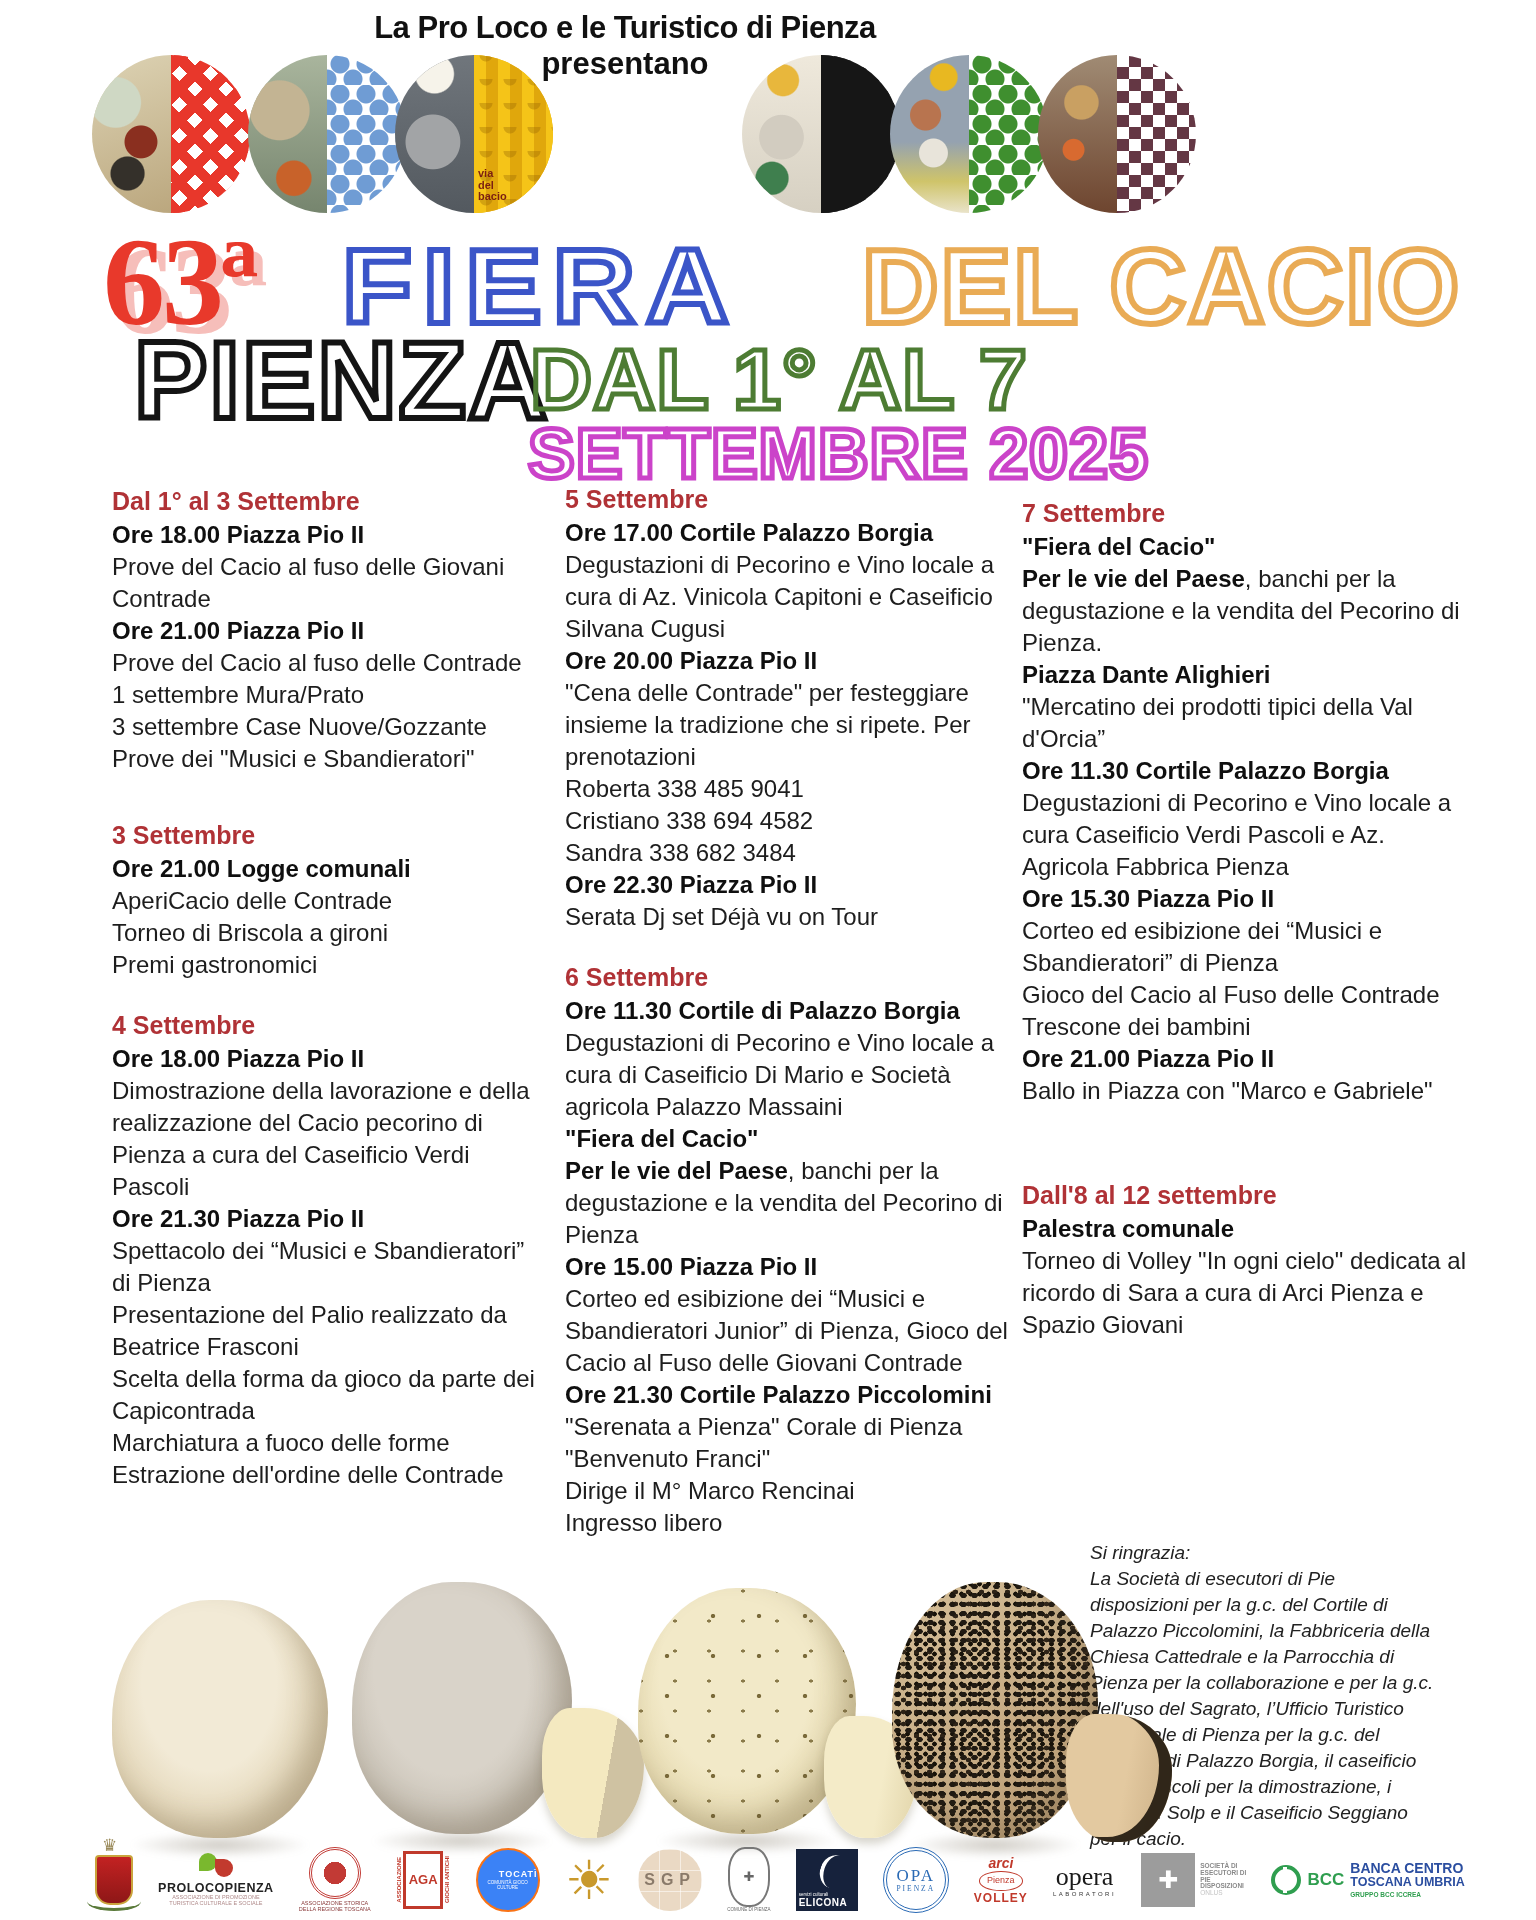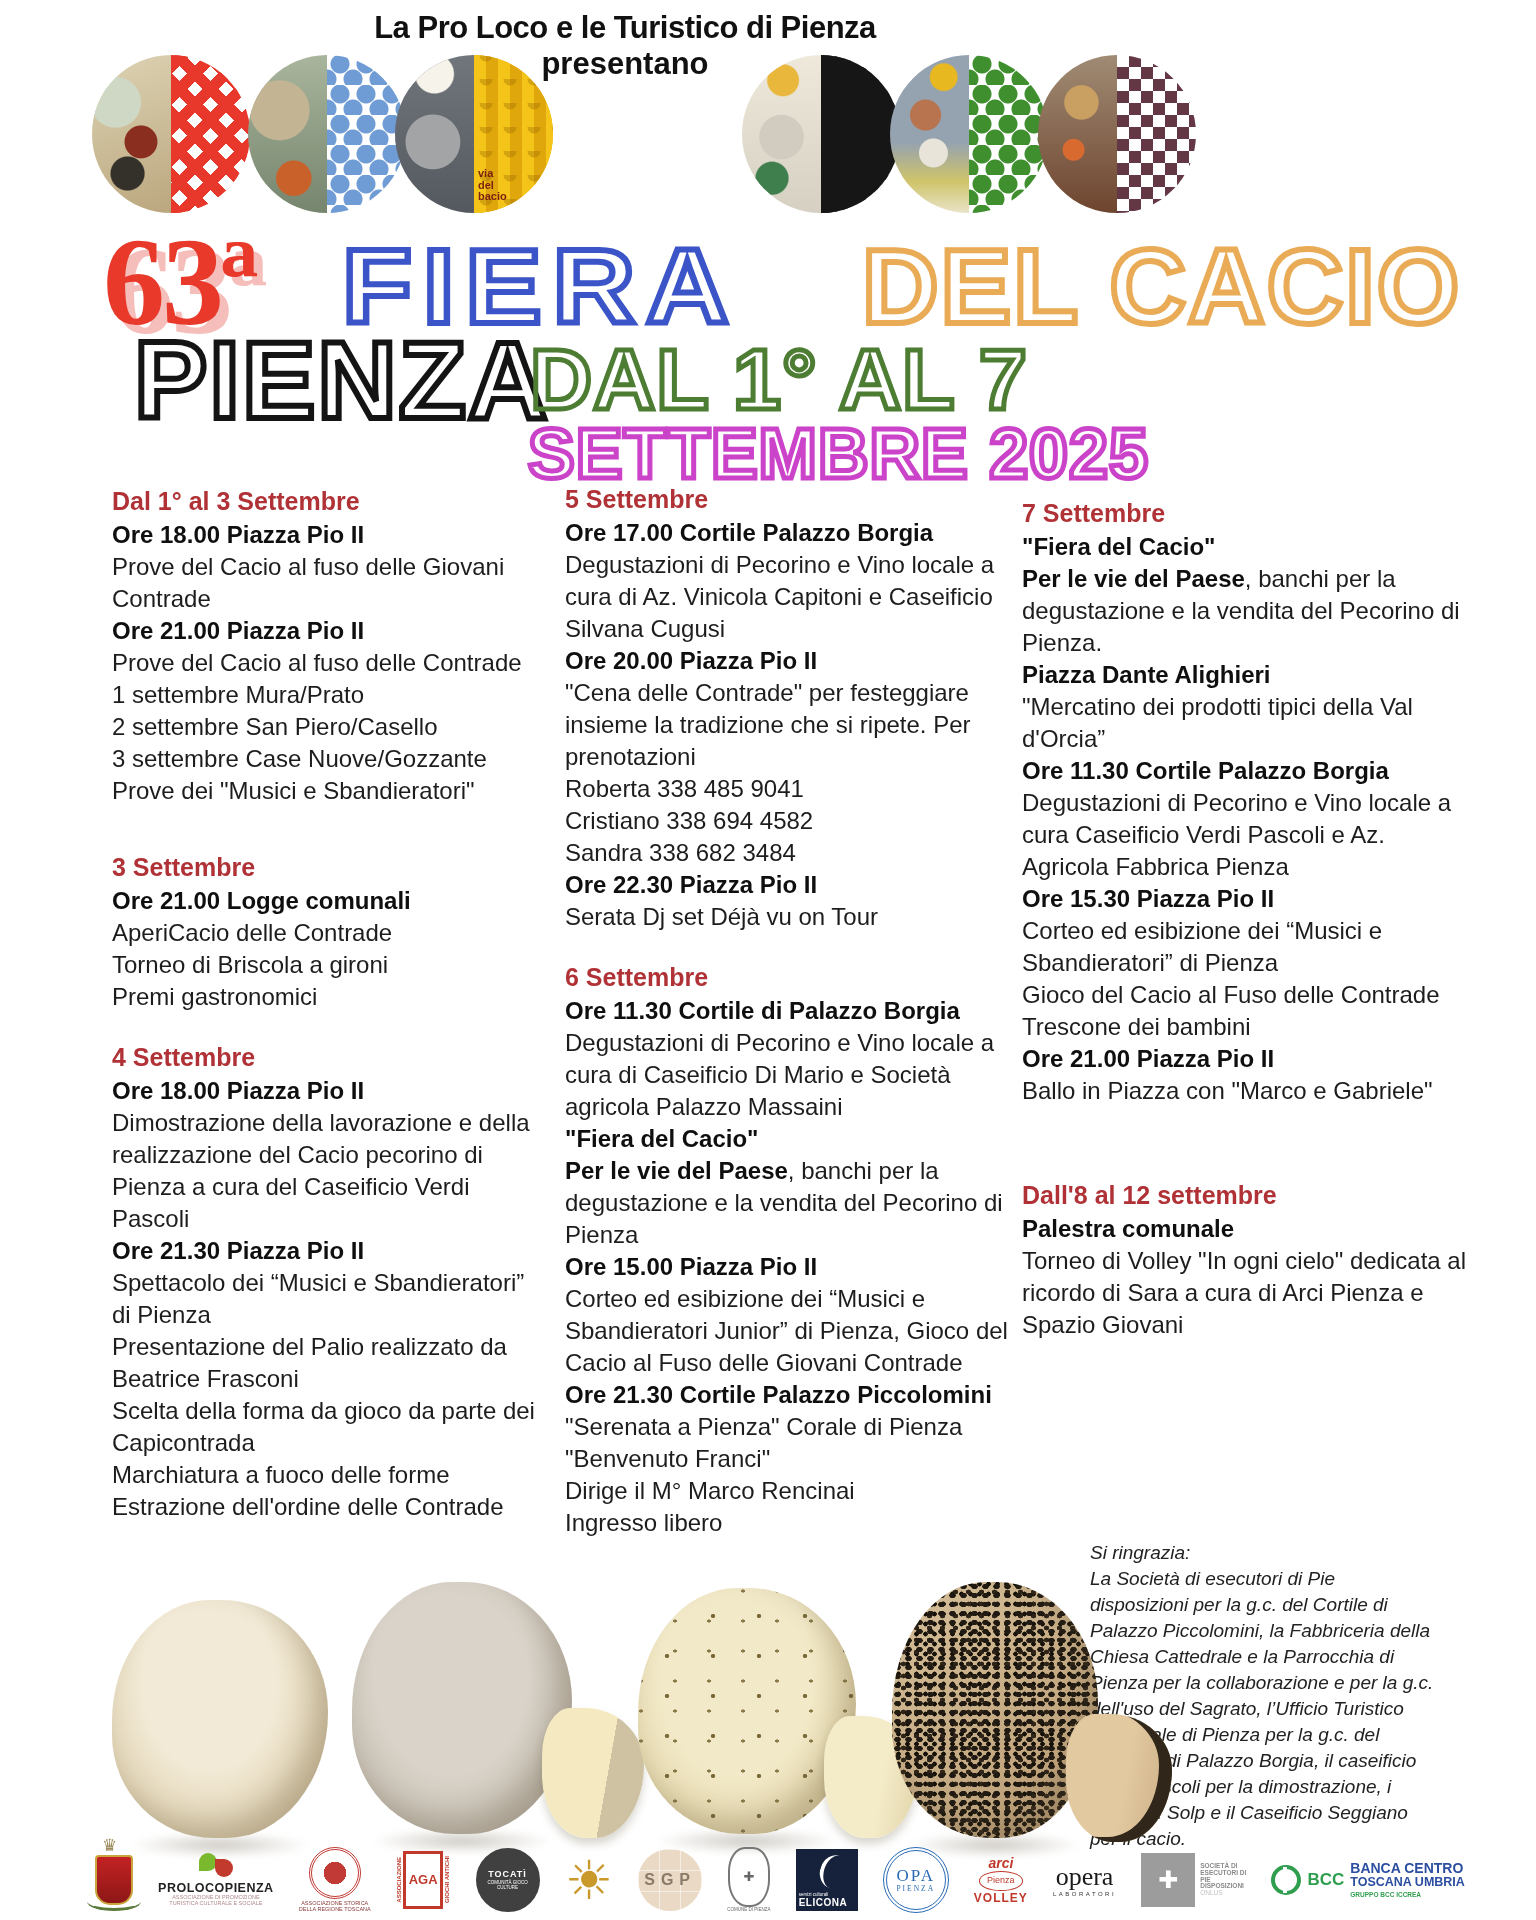--- a/index.html
+++ b/index.html
@@ -150,22 +150,22 @@
 
   .logo-storica .ic{width:46px;height:46px;border-radius:50%;border:3px double #c23a35;
         background:radial-gradient(circle at 50% 50%, #c23a35 0 34%, #fff 35%);}
   .logo-storica .sub{font-size:5.5px;color:#8a3a3a;margin-top:2px;}
 
   .logo-aga{flex-direction:row;gap:1px;}
   .logo-aga .vt{writing-mode:vertical-rl;transform:rotate(180deg);font-size:6px;color:#c0392b;font-weight:bold;}
   .logo-aga .ic{width:34px;height:52px;border:3px solid #c0392b;color:#c0392b;font-weight:bold;
         font-size:13px;display:flex;flex-direction:column;align-items:center;justify-content:center;}
 
-  .logo-tocati .ic{width:60px;height:60px;border-radius:50%;background:#404040;color:#fff;
-        display:flex;flex-direction:column;align-items:center;justify-content:center;border:2px solid #404040;}
+  .logo-tocati .ic{width:60px;height:60px;border-radius:50%;background:#3b82f6;color:#fff;
+        display:flex;flex-direction:column;align-items:flex-end;justify-content:center;border:2px solid #f97316;}
   .logo-tocati .tt{font-weight:bold;font-size:9px;letter-spacing:1px;}
   .logo-tocati .rr{font-size:4.5px;margin-top:2px;}
 
   .logo-sole .ic{font-size:54px;color:#c9992c;line-height:1;}
 
   .logo-sgp .ic{width:64px;height:62px;border-radius:50%;background:#ead9c4;
         display:flex;align-items:center;justify-content:center;color:#8a7a6a;
         font-size:16px;letter-spacing:6px;font-weight:bold;
         background-image:linear-gradient(rgba(255,255,255,.55) 1px,transparent 1px),
                          linear-gradient(90deg,rgba(255,255,255,.55) 1px,transparent 1px);
@@ -260,21 +260,20 @@
   <span class="tseg outline seg5" style="--oc: #cb43c9;">SETTEMBRE 2025</span>
 
   <div class="col" id="col1">
       <div class="sec">
         <div class="sec-head">Dal 1° al 3 Settembre</div>
         <div class="line"><span class="strong">Ore 18.00 Piazza Pio II</span></div>
         <div class="line"><span>Prove del Cacio al fuso delle Giovani Contrade</span></div>
         <div class="line"><span class="strong">Ore 21.00 Piazza Pio II</span></div>
         <div class="line"><span>Prove del Cacio al fuso delle Contrade</span></div>
         <div class="line"><span>1 settembre Mura/Prato</span></div>
-        <div class="line"><span>2 settembre San Piero/Casello</span></div>
         <div class="line"><span>3 settembre Case Nuove/Gozzante</span></div>
         <div class="line"><span>Prove dei "Musici e Sbandieratori"</span></div>
       </div>
       <div class="sec">
         <div class="sec-head">3 Settembre</div>
         <div class="line"><span class="strong">Ore 21.00  Logge comunali</span></div>
         <div class="line"><span>AperiCacio delle Contrade</span></div>
         <div class="line"><span>Torneo di Briscola a gironi</span></div>
         <div class="line"><span>Premi gastronomici</span></div>
       </div>

